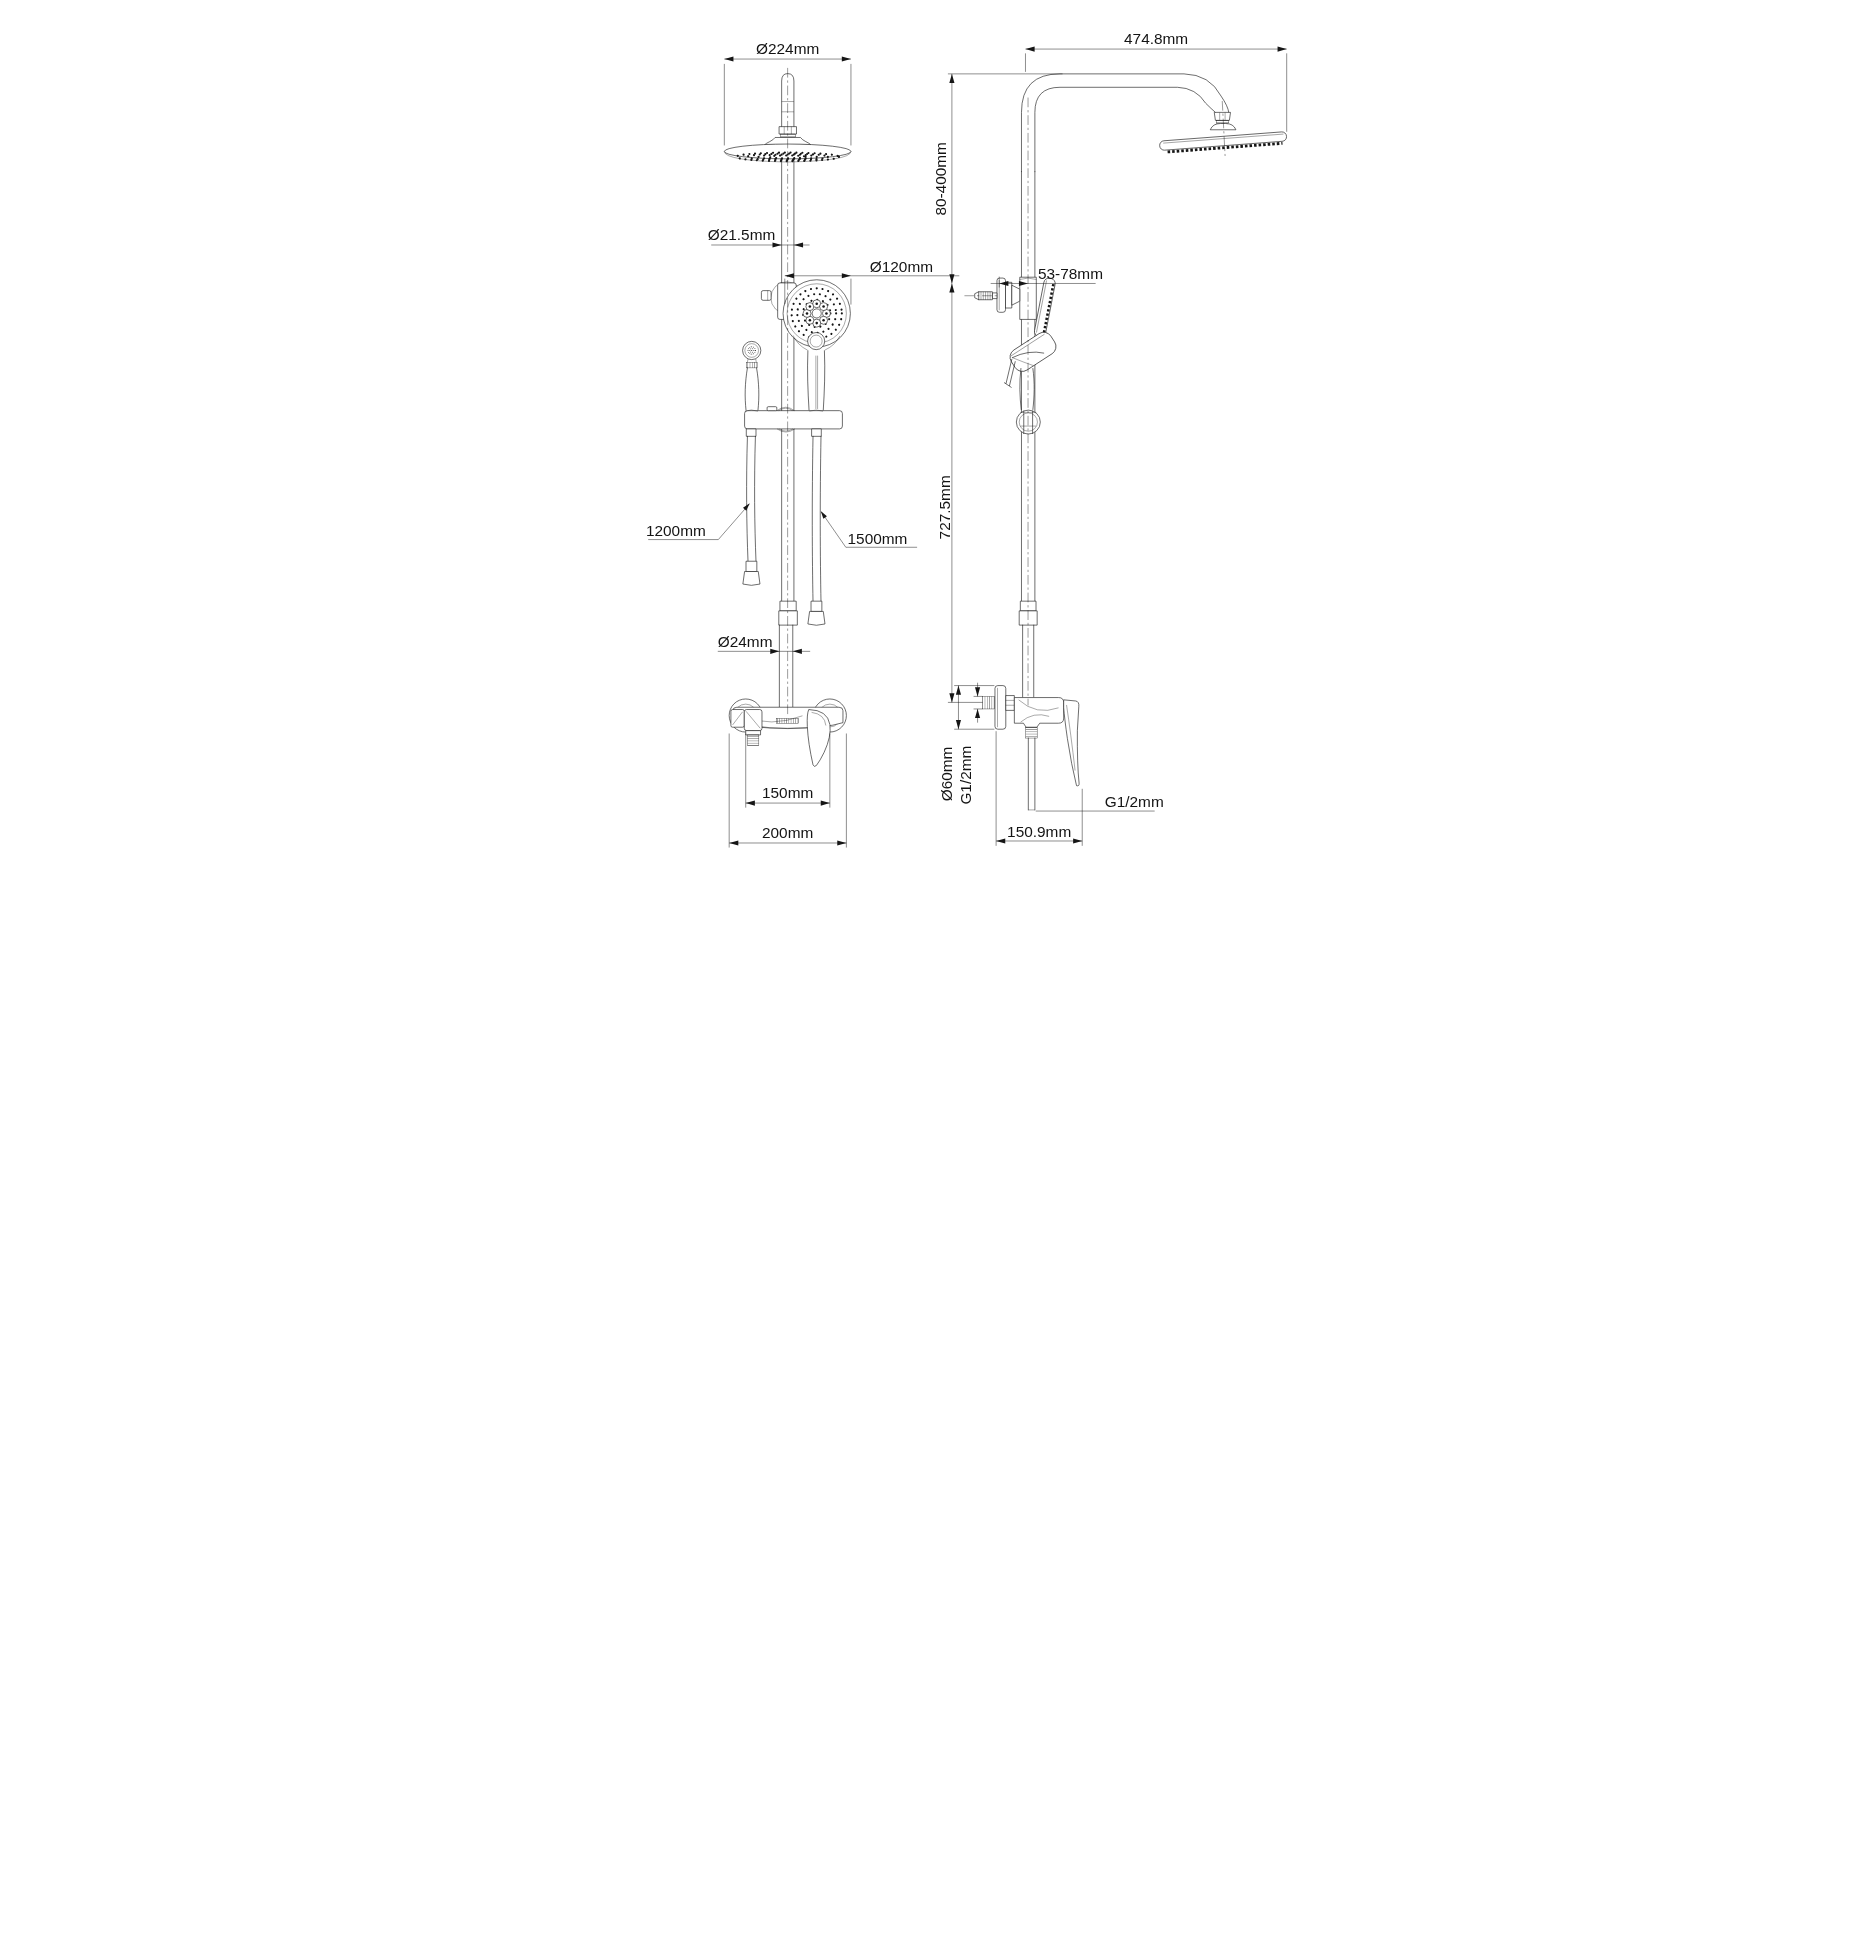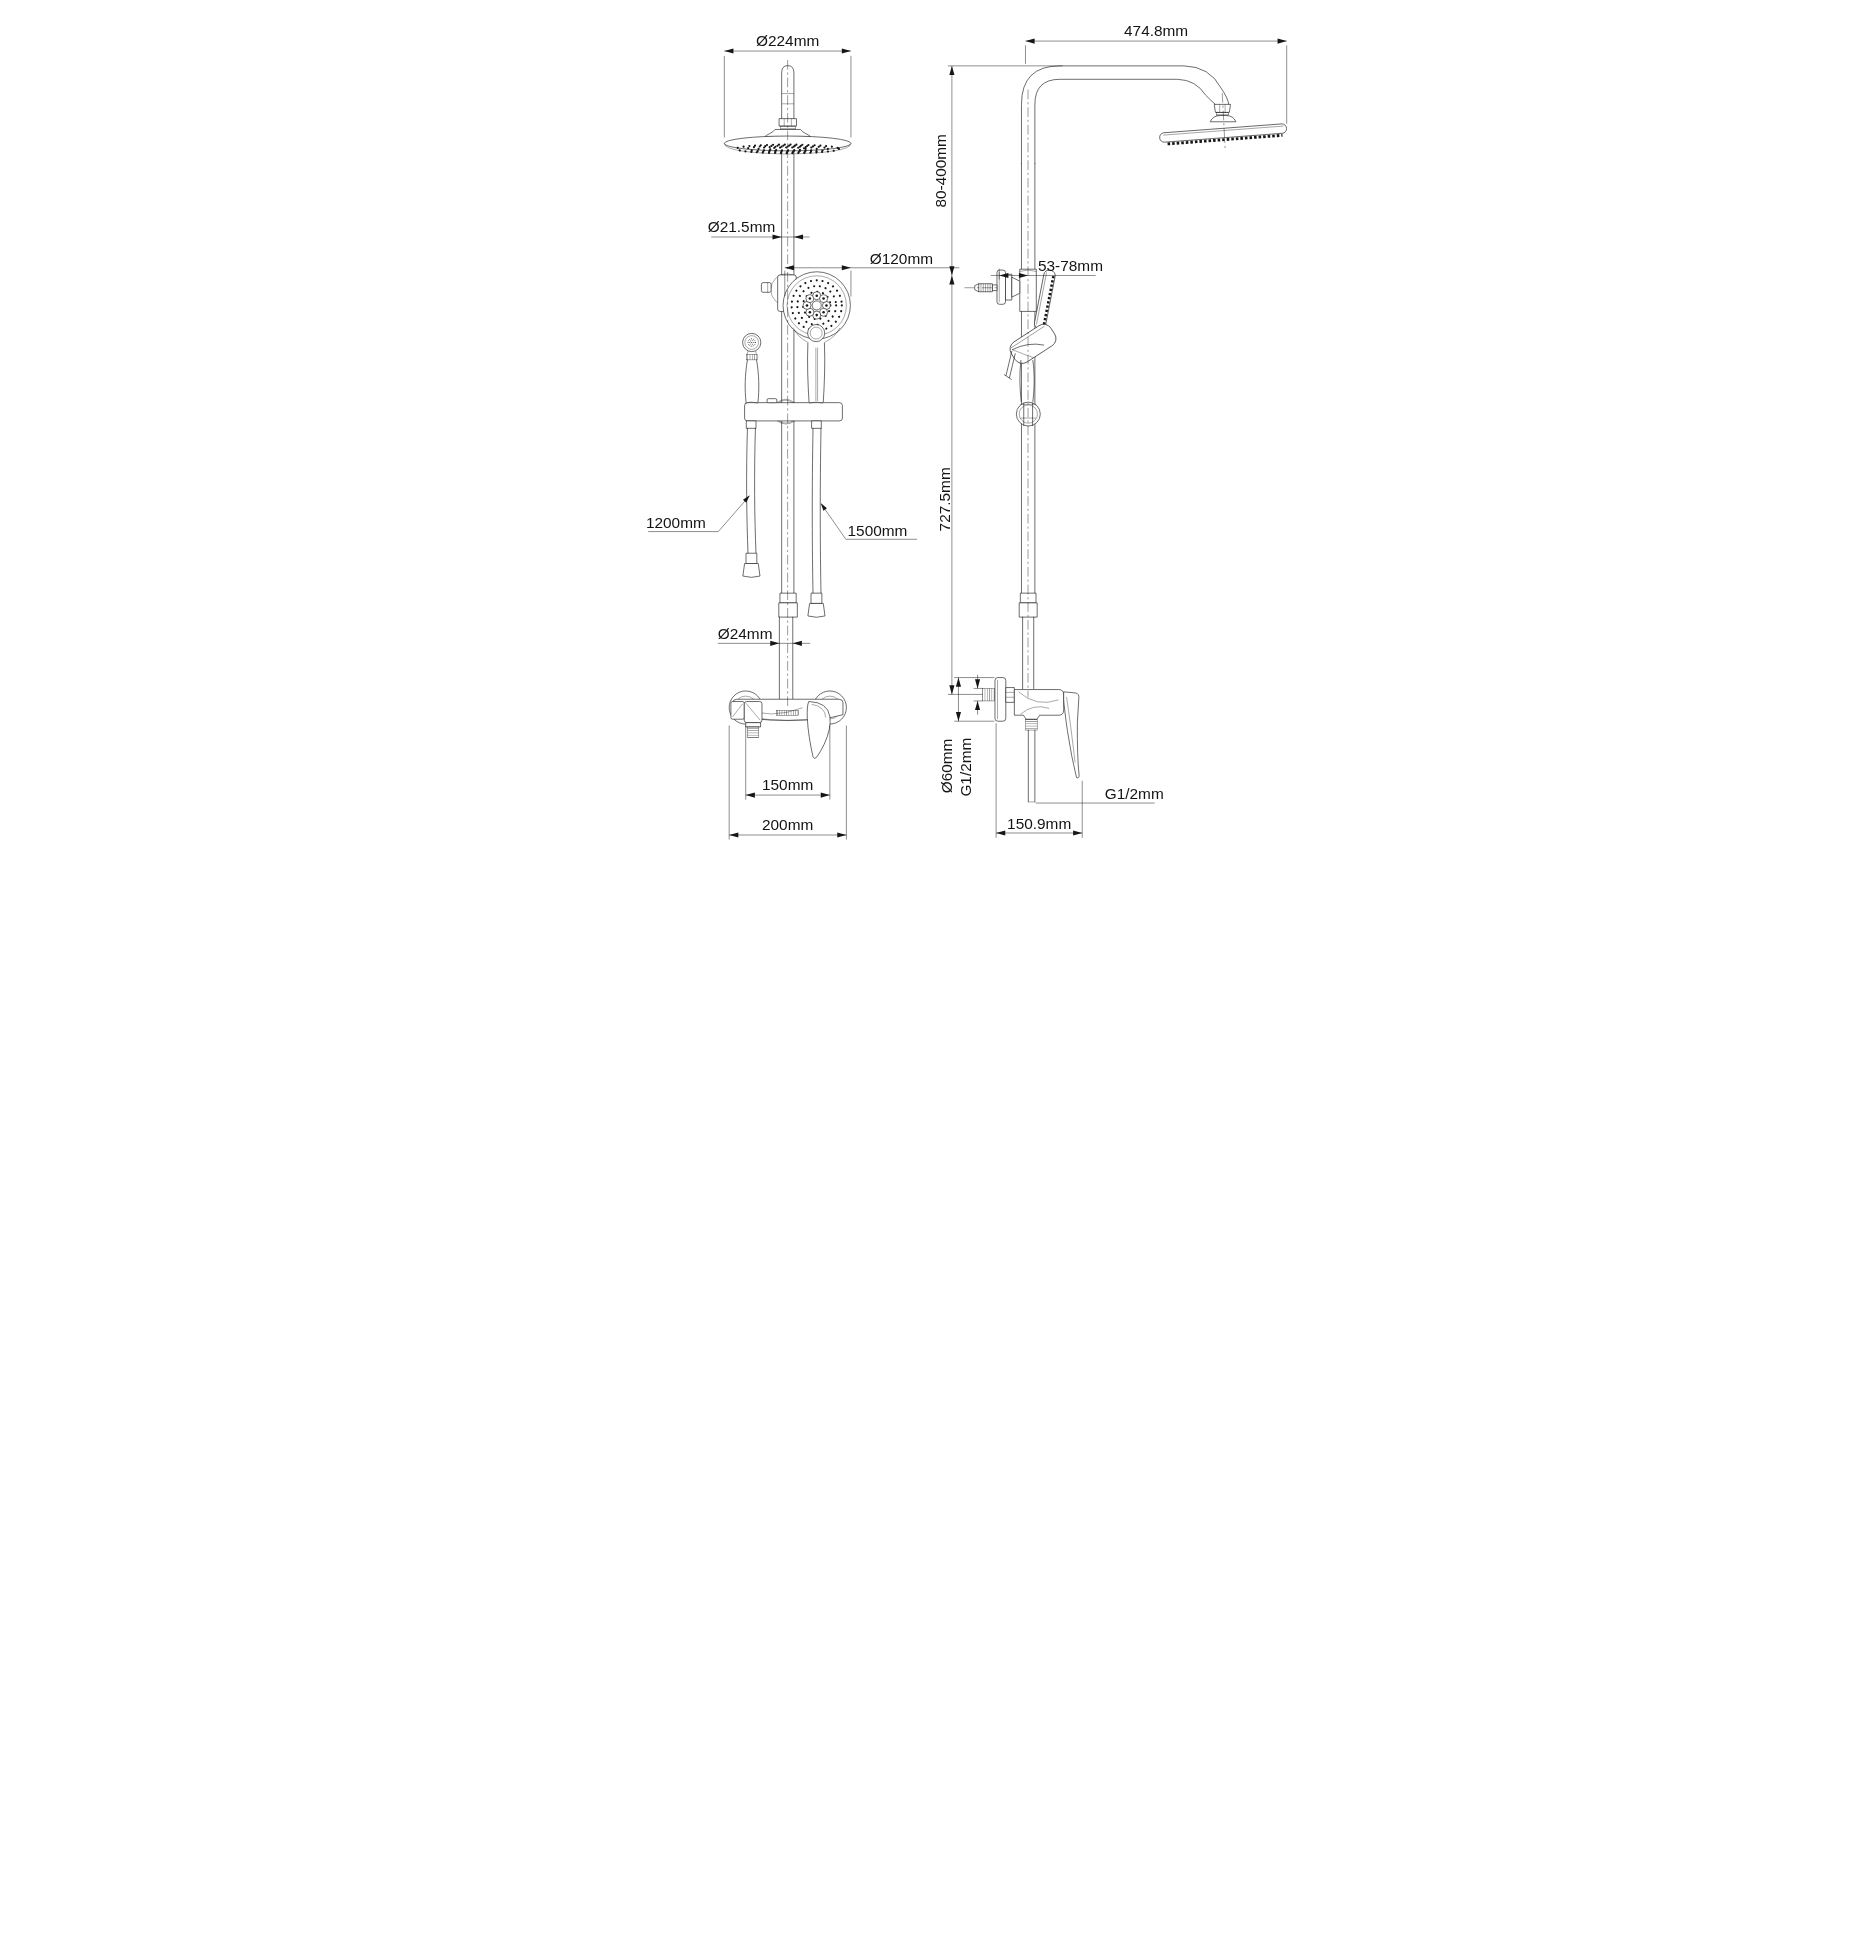--- a/index.html
+++ b/index.html
@@ -1,16 +1,16 @@
 <!DOCTYPE html>
 <html style="font-size:10.3px"><head>
 <meta charset="utf-8">
 <style>
   html,body{margin:0;padding:0;background:#ffffff;}
-  .sheet{width:100%;max-width:827px;margin:4px auto;background:#0ea5e9;}
+  .sheet{width:100%;max-width:827px;margin:12px auto;background:#0ea5e9;}
   svg{display:block;width:100%;height:auto;background:#fff;}
   .ol{fill:none;stroke:#161616;stroke-width:2.2;stroke-linejoin:round;stroke-linecap:round;}
   .olw{fill:#ffffff;stroke:#161616;stroke-width:2.2;stroke-linejoin:round;}
   .thin{fill:none;stroke:#161616;stroke-width:1.3;}
   .dim{fill:none;stroke:#161616;stroke-width:1.7;}
   .cl{fill:none;stroke:#161616;stroke-width:1.5;stroke-dasharray:34 10 8 10;}
   .arrow{fill:#161616;stroke:none;}
   .dotring{fill:none;stroke:#161616;stroke-width:7.5;stroke-linecap:round;stroke-dasharray:0.1 20.5;}
   .dotring-sm{fill:none;stroke:#161616;stroke-width:3;stroke-linecap:round;stroke-dasharray:0.1 6.5;}
   .tabs{fill:none;stroke:#161616;stroke-width:10;stroke-dasharray:9 7;}

